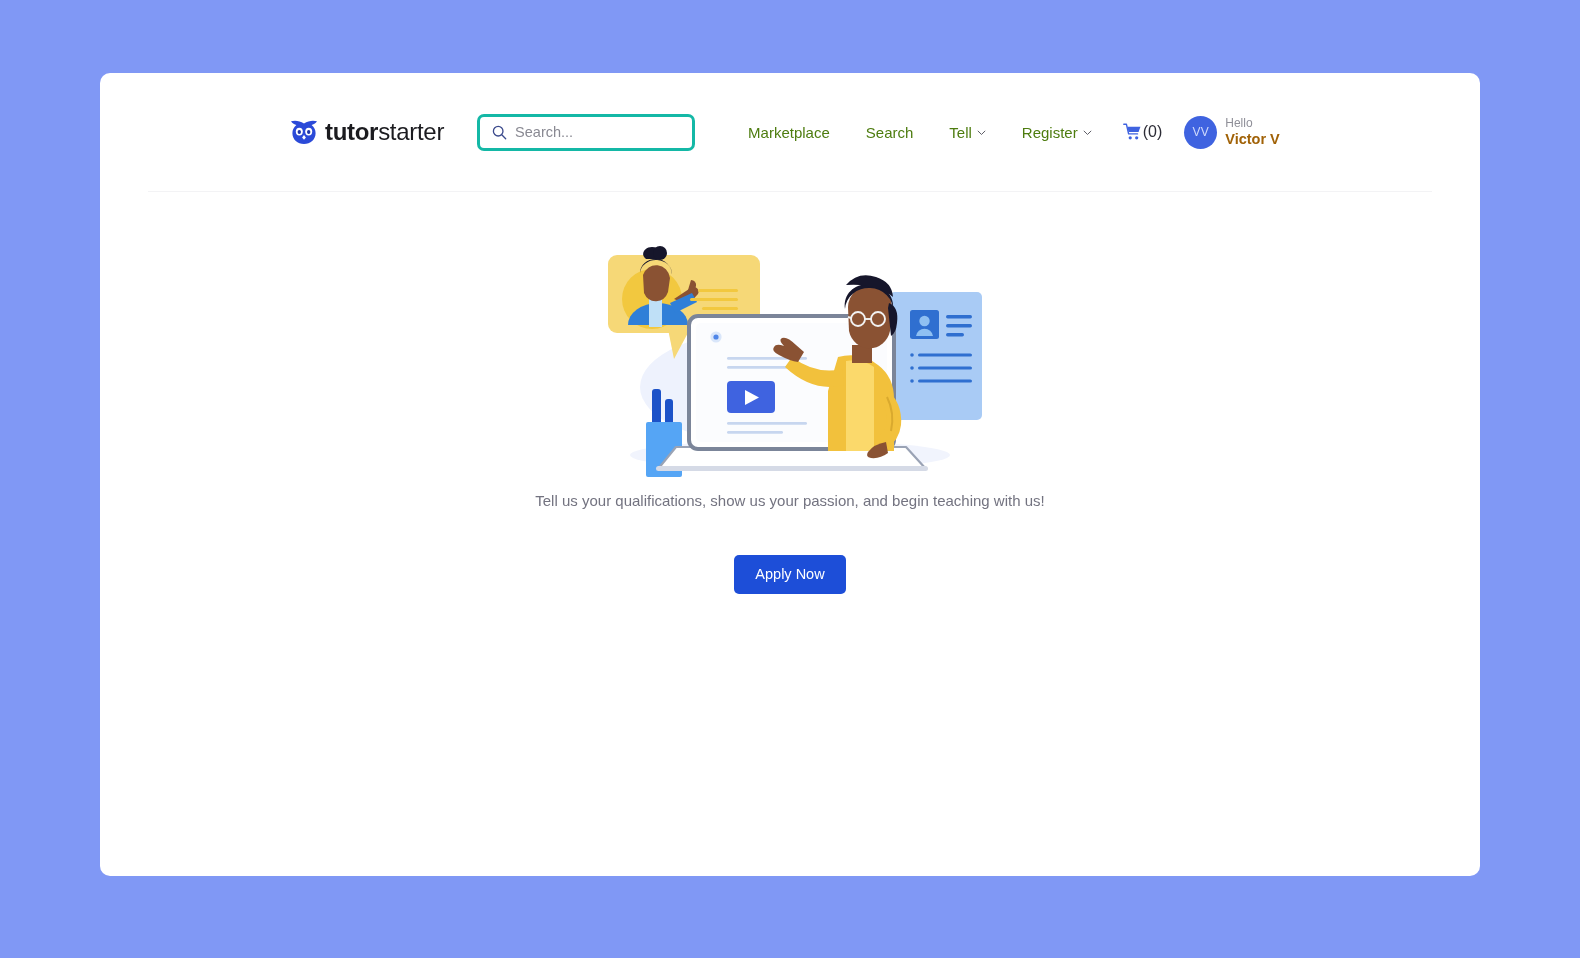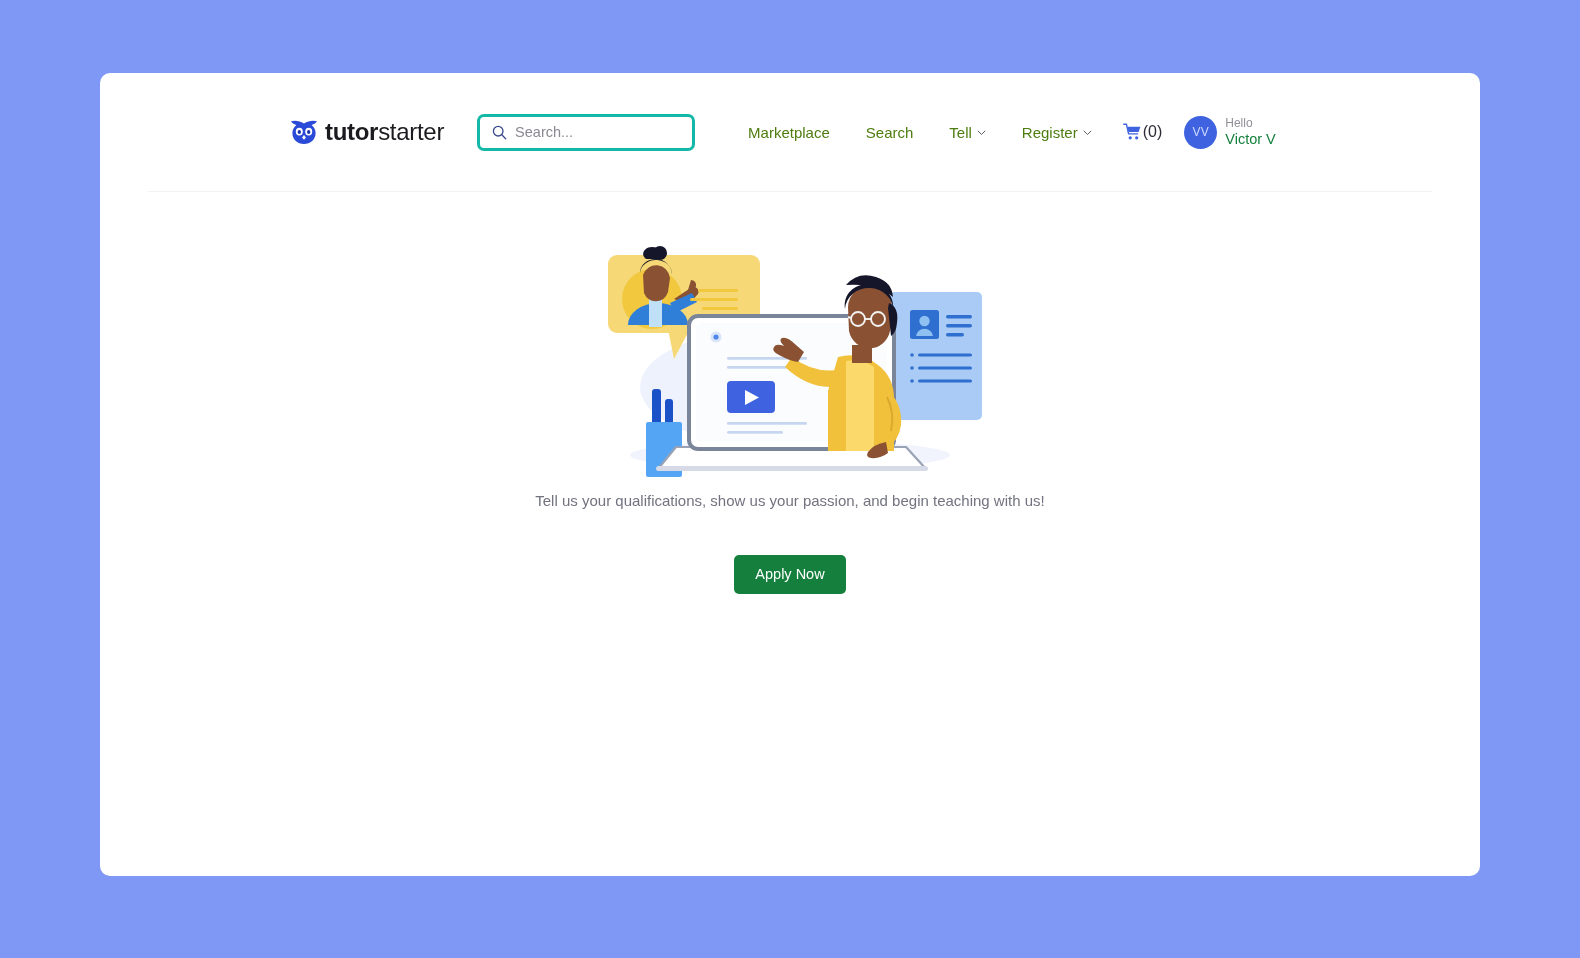--- a/index.html
+++ b/index.html
@@ -159,21 +159,21 @@
     color: #cfd9fb;
     font-size: 12px;
     letter-spacing: 0.3px;
     display: flex;
     align-items: center;
     justify-content: center;
     flex: 0 0 auto;
   }
   .user-names { display: flex; flex-direction: column; line-height: 1.18; }
   .hello { font-size: 12px; color: #8f8f98; }
-  .uname { font-size: 14.5px; font-weight: 400; color: #15803d; white-space: nowrap; }
+  .uname { font-size: 14.5px; font-weight: 700; color: #a16207; white-space: nowrap; }
 
   
   .hero {
     position: absolute;
     left: 0;
     top: 118px;
     width: 100%;
     text-align: center;
   }
   .hero-art {
@@ -193,21 +193,21 @@
     letter-spacing: -0.1px;
   }
   .hero-sub {
     margin-top: 10px;
     font-size: 15px;
     color: #737380;
   }
   .apply-btn {
     margin-top: 46px;
     display: inline-block;
-    background: #15803d;
+    background: #1d4ed8;
     color: #ffffff;
     border: 0;
     border-radius: 5px;
     font-family: "Liberation Sans", sans-serif;
     font-size: 14.5px;
     padding: 11px 21px 12px;
     cursor: pointer;
   }
 </style>
 </head>

